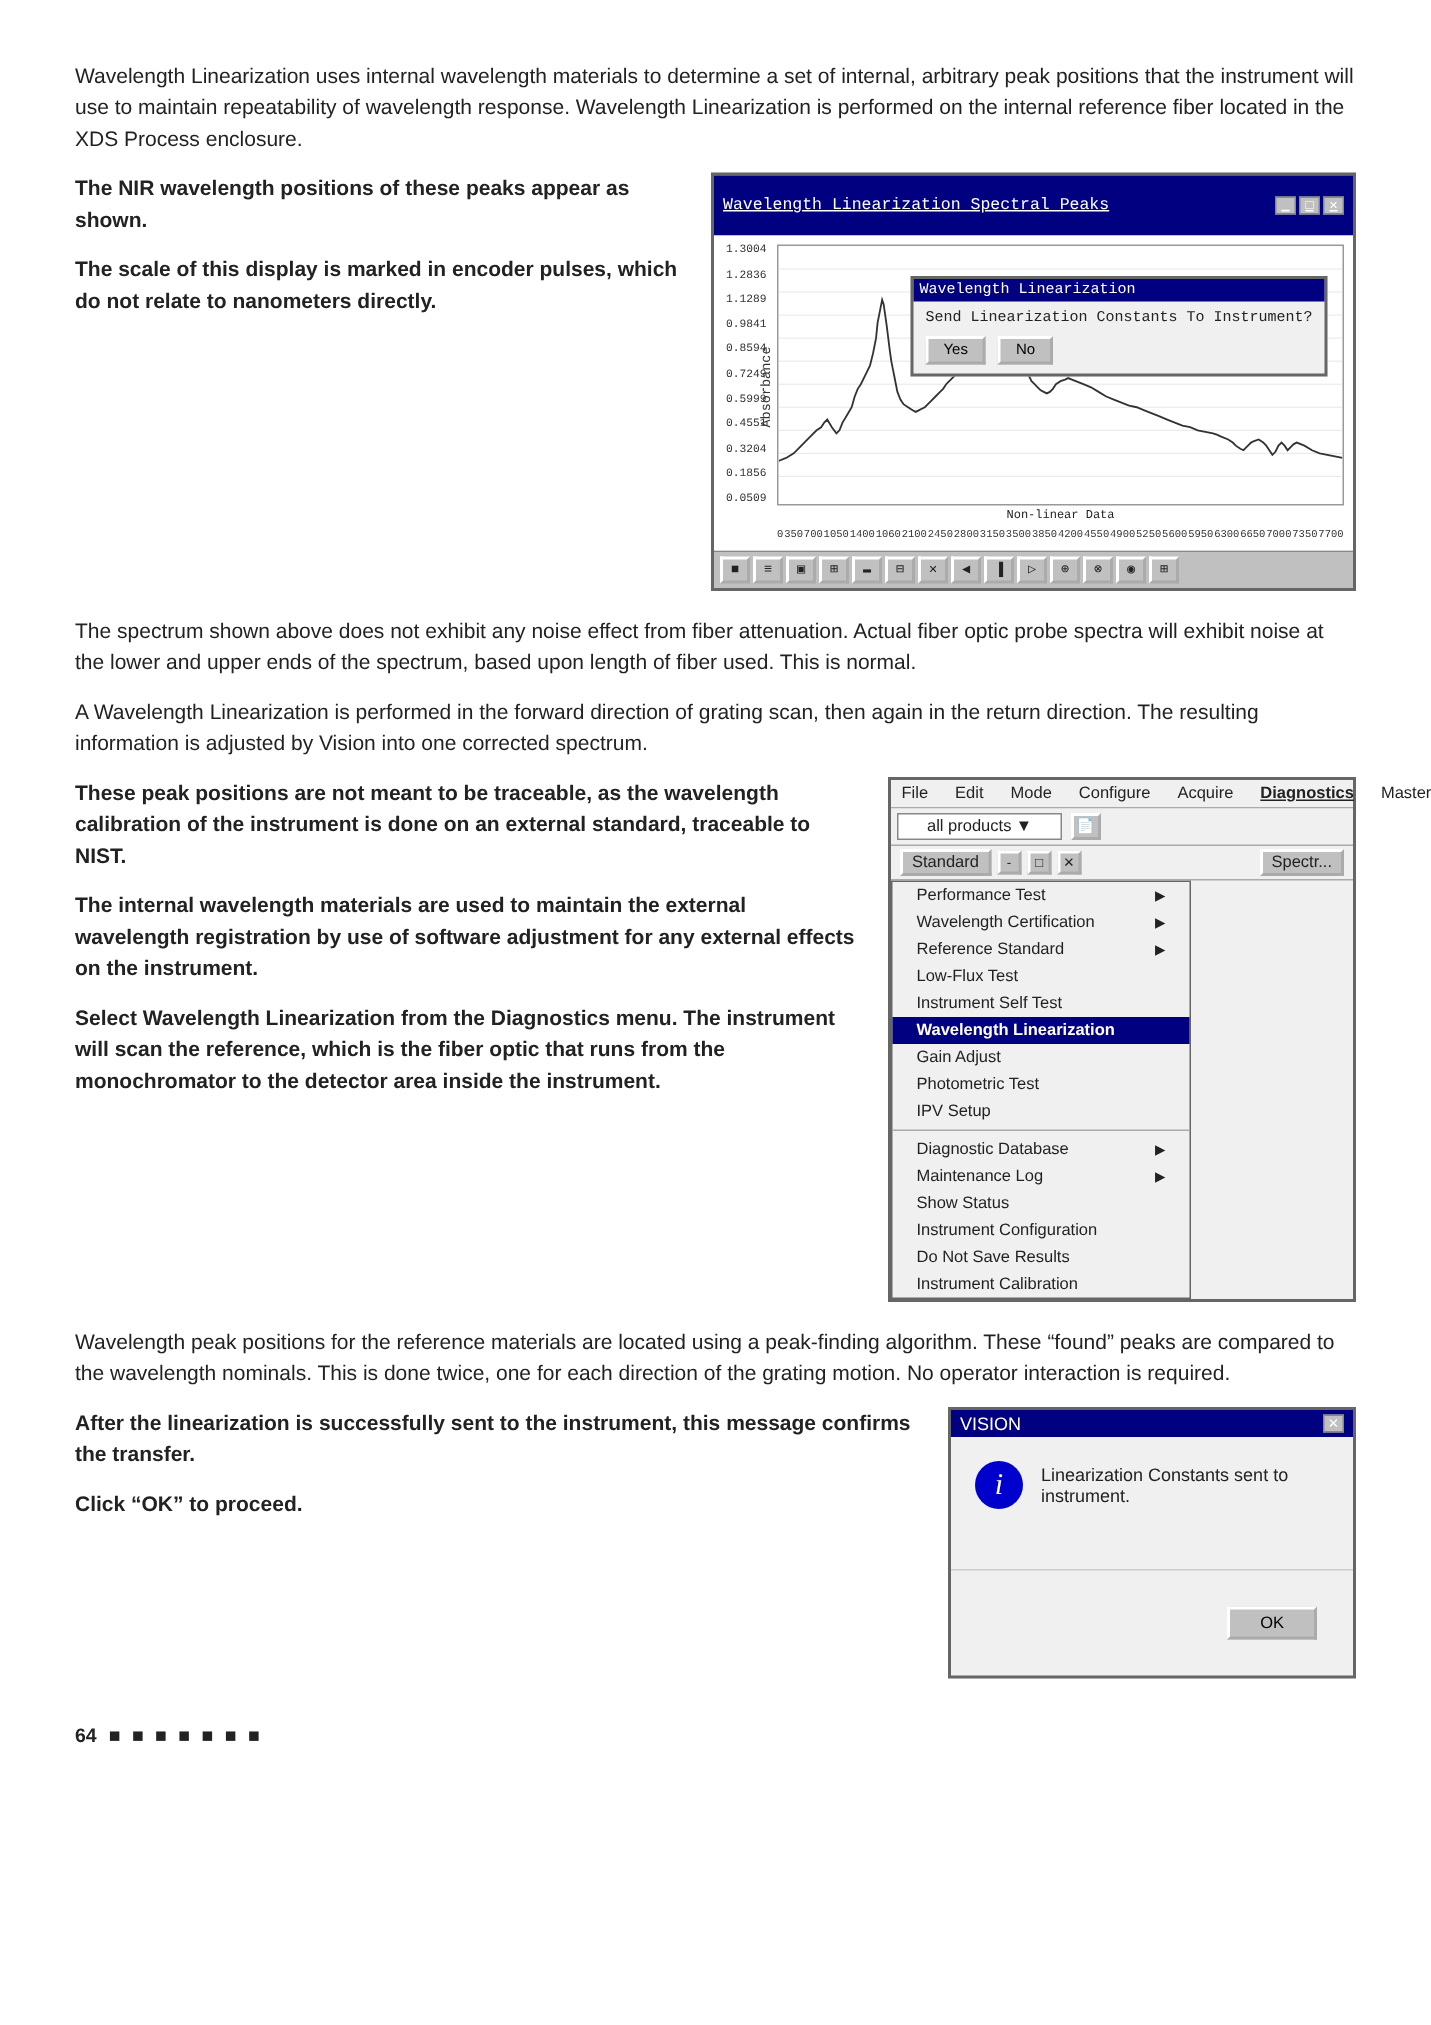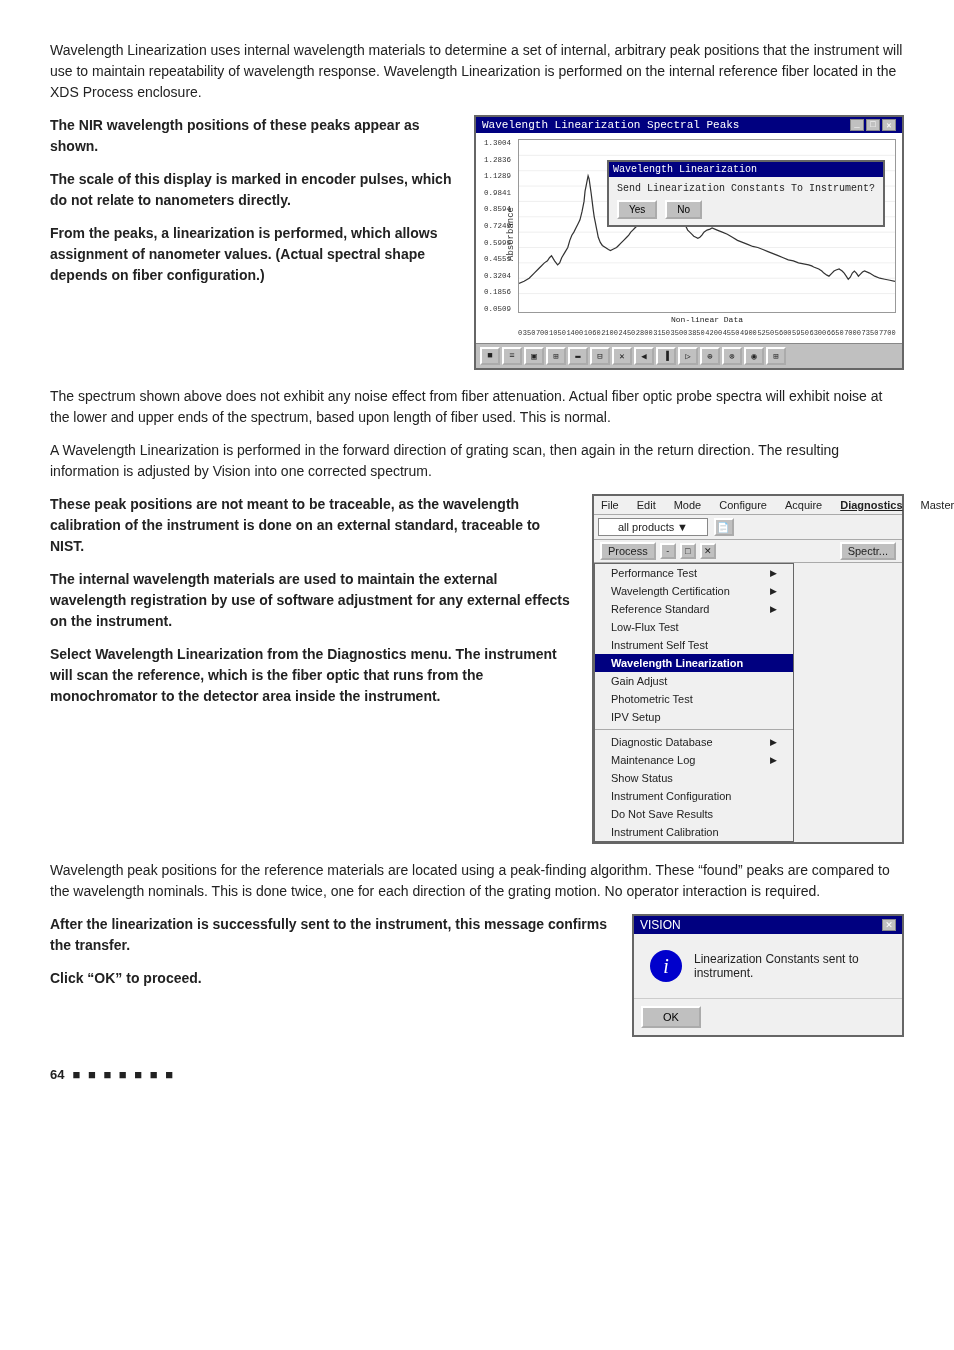--- a/index.html
+++ b/index.html
@@ -32,25 +32,26 @@
     .spectral-window {
       border: 2px solid #666;
       background: #f0f0f0;
       width: 430px;
       font-size: 11px;
       font-family: 'Courier New', monospace;
     }
     .spectral-titlebar {
       background: #000080;
       color: #fff;
-      padding: 2px 6px;
+      padding: 14px 6px;
       display: flex;
       justify-content: space-between;
       align-items: flex-start;
       font-size: 11px;
+      text-decoration: underline;
     }
     .spectral-titlebar .win-controls {
       display: flex;
       gap: 2px;
     }
     .win-btn {
       background: #c0c0c0;
       border: 1px solid #888;
       width: 14px;
       height: 12px;
@@ -257,23 +258,24 @@
       display: flex;
       align-items: center;
       justify-content: center;
       font-size: 20px;
       font-style: italic;
       font-family: serif;
       flex-shrink: 0;
     }
     .vision-footer {
       display: flex;
-      justify-content: flex-start;
-      padding: 7px;
+      justify-content: flex-end;
+      padding: 24px;
       border-top: 1px solid #ccc;
+      margin-top: 24px;
     }
     .ok-btn {
       background: #c0c0c0;
       border: 2px outset #fff;
       padding: 3px 20px;
       font-size: 11px;
       cursor: pointer;
     }
 
     .page-number {
@@ -289,21 +291,20 @@
   </style>
 </head>
 <body>
 
 <p>Wavelength Linearization uses internal wavelength materials to determine a set of internal, arbitrary peak positions that the instrument will use to maintain repeatability of wavelength response. Wavelength Linearization is performed on the internal reference fiber located in the XDS Process enclosure.</p>
 
 <div class="two-col">
   <div class="text-col">
     <p>The NIR wavelength positions of these peaks appear as shown.</p>
     <p>The scale of this display is marked in encoder pulses, which do not relate to nanometers directly.</p>
-    <p>From the peaks, a linearization is performed, which allows assignment of nanometer values. (Actual spectral shape depends on fiber configuration.)</p>
   </div>
   <div class="img-col">
 
     <div class="spectral-window">
       <div class="spectral-titlebar">
         <span>Wavelength Linearization Spectral Peaks</span>
         <div class="win-controls">
           <div class="win-btn">_</div>
           <div class="win-btn">□</div>
           <div class="win-btn">✕</div>
@@ -450,21 +451,21 @@
         <div class="diag-dropdown" style="width:110px;">
           <span>all products</span>
           <span>▼</span>
         </div>
         <div class="diag-toolbar-btns">
           <div class="diag-tb-btn">📄</div>
         </div>
       </div>
 
       <div class="diag-samples-row">
-        <div class="samples-tab">Process</div>
+        <div class="samples-tab">Standard</div>
         <div class="diag-tb-btn" style="width:16px;height:16px;font-size:9px;">-</div>
         <div class="diag-tb-btn" style="width:16px;height:16px;font-size:9px;">□</div>
         <div class="diag-tb-btn" style="width:16px;height:16px;font-size:9px;">✕</div>
         <div style="flex:1;"></div>
         <div class="samples-tab">Spectr...</div>
       </div>
 
       <div class="diag-content">
 
         <div class="diag-menu-panel">

